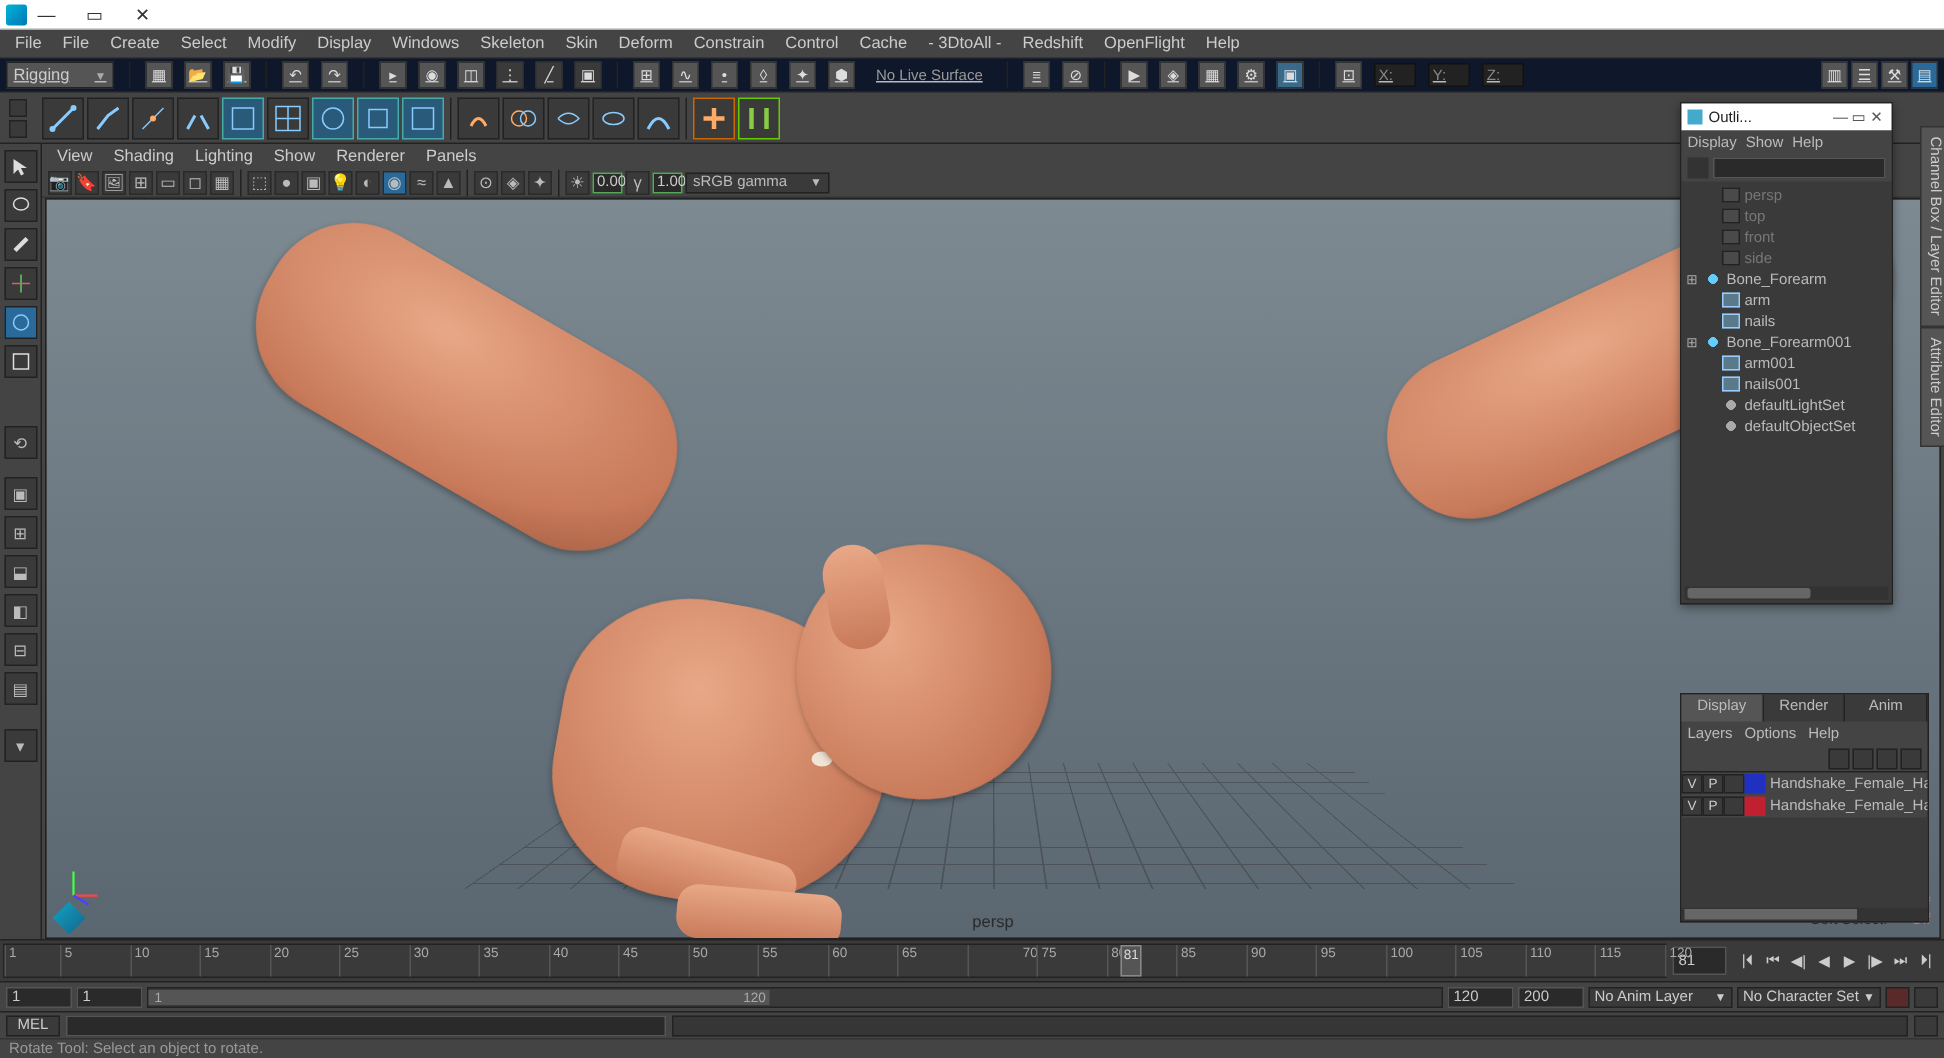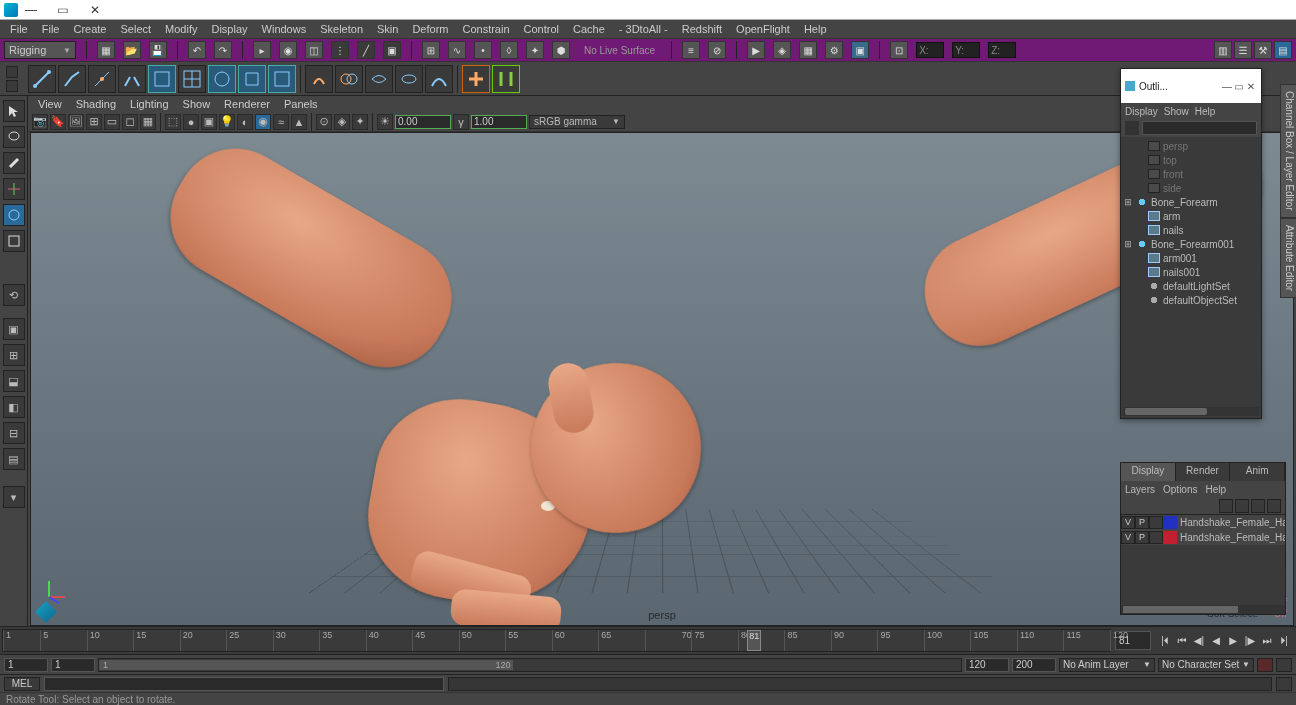--- a/index.html
+++ b/index.html
@@ -10,21 +10,21 @@
 .title-bar .app-icon { width: 14px; height: 14px; background: linear-gradient(135deg,#00b4d8,#0077b6); margin-right: 6px; border-radius: 2px; }
 .title-bar .title-text { flex: 1; color: #222; }
 .win-btns { display: flex; gap: 18px; margin-right: 6px; }
 .win-btn { width: 14px; height: 14px; display: flex; align-items: center; justify-content: center; font-size: 12px; color: #333; }
 
 
 .main-menu { height: 18px; background: #444444; display: flex; align-items: center; padding: 0 4px; gap: 2px; font-size: 11px; }
 .main-menu span { padding: 0 6px; color: #cccccc; }
 
 
-.module-row { height: 24px; background: #701a75; display: flex; align-items: center; padding: 2px 4px; gap: 8px; border-top: 1px solid #333; border-bottom: 1px solid #333; }
+.module-row { height: 24px; background: #0f172a; display: flex; align-items: center; padding: 2px 4px; gap: 8px; border-top: 1px solid #333; border-bottom: 1px solid #333; text-decoration: underline; }
 .module-dropdown { width: 72px; height: 18px; background: #555555; border: 1px solid #222; display: flex; align-items: center; justify-content: space-between; padding: 0 4px; font-size: 11px; color: #ccc; }
 .module-dropdown .caret { font-size: 8px; color: #aaa; }
 .sep-v { width: 1px; height: 18px; background: #222; margin: 0 2px; }
 .tool-ic { width: 18px; height: 18px; background: #555; border: 1px solid #333; display: inline-flex; align-items: center; justify-content: center; font-size: 10px; color: #ddd; }
 .tool-ic.dark { background: #3a3a3a; }
 .nl-text { color: #999; font-size: 10px; padding: 0 6px; }
 .xyz-field { width: 28px; height: 16px; background: #222; border: 1px solid #111; color: #888; font-size: 10px; padding: 0 2px; display: inline-flex; align-items: center; }
 .spacer { flex: 1; }
 .right-toggles { display: flex; gap: 2px; }
 
@@ -43,21 +43,21 @@
 .left-toolbox { width: 28px; background: #444444; display: flex; flex-direction: column; align-items: center; padding: 4px 0; gap: 4px; border-right: 1px solid #222; }
 .left-toolbox .tb { width: 22px; height: 22px; background: #3a3a3a; border: 1px solid #222; display: flex; align-items: center; justify-content: center; }
 .left-toolbox .tb.sel { background: #2a6a9a; }
 .left-toolbox .gap { height: 24px; }
 
 .viewport-wrap { flex: 1; display: flex; flex-direction: column; background: #444; }
 .panel-menu { height: 16px; background: #444; display: flex; align-items: center; padding: 0 4px; gap: 2px; font-size: 11px; }
 .panel-menu span { padding: 0 6px; color: #ccc; }
 .panel-toolbar { height: 20px; background: #444; display: flex; align-items: center; padding: 0 4px; gap: 2px; border-bottom: 1px solid #333; }
 .pt-ic { width: 16px; height: 16px; background: #3a3a3a; border: 1px solid #2a2a2a; display: flex; align-items: center; justify-content: center; }
-.pt-field { width: 56px; height: 14px; background: #2a2a2a; border: 1px solid #555; font-size: 10px; color: #ccc; display: flex; align-items: center; padding: 0 2px; }
+.pt-field { width: 20px; height: 14px; background: #2a2a2a; border: 1px solid #555; font-size: 10px; color: #ccc; display: flex; align-items: center; padding: 0 2px; }
 .pt-field.g { border-color: #5a5; }
 .pt-dd { width: 96px; height: 14px; background: #3a3a3a; border: 1px solid #222; display: flex; align-items: center; justify-content: space-between; padding: 0 4px; font-size: 10px; }
 
 .viewport { flex: 1; background: linear-gradient(#7d8a92,#5a6670); position: relative; overflow: hidden; border: 1px solid #222; margin: 0 2px; }
 .viewport .grid { position: absolute; left: 50%; top: 62%; transform: translate(-50%,-10%) perspective(600px) rotateX(72deg); width: 560px; height: 260px;
   background-image: linear-gradient(#3a3a3a 1px, transparent 1px), linear-gradient(90deg,#3a3a3a 1px, transparent 1px);
   background-size: 28px 28px; opacity: 0.5; }
 .viewport .axis-gizmo { position: absolute; left: 10px; bottom: 20px; width: 30px; height: 30px; }
 .viewport .maya-logo { position: absolute; left: 4px; bottom: 2px; width: 22px; height: 22px; background: linear-gradient(135deg,#00b4d8,#006494); clip-path: polygon(50% 0,100% 50%,50% 100%,0 50%); opacity: 0.8; }
 .vp-label { position: absolute; bottom: 4px; left: 50%; transform: translateX(-50%); color: #2a2a2a; font-size: 11px; }
@@ -70,21 +70,21 @@
 .palm-l { left: 340px; top: 270px; width: 220px; height: 200px; border-radius: 40% 50% 50% 40%; transform: rotate(10deg); }
 .forearm-r { right: 20px; top: 50px; width: 360px; height: 110px; transform: rotate(-25deg); border-radius: 60px; }
 .palm-r { left: 500px; top: 230px; width: 170px; height: 170px; border-radius: 50%; transform: rotate(-20deg); }
 .finger { position: absolute; background: linear-gradient(#e8a887,#c87a5a); border-radius: 14px; }
 .nail { position: absolute; width: 14px; height: 10px; background: #f0e4d4; border-radius: 50%; }
 .side-tabs { position: absolute; right: 0; top: 84px; width: 16px; display: flex; flex-direction: column; }
 .side-tab { writing-mode: vertical-rl; background: #555; color: #ccc; padding: 6px 1px; font-size: 10px; border: 1px solid #333; border-right: none; }
 
 
 .outliner { position: absolute; left: 1120px; top: 68px; width: 142px; background: #444; border: 1px solid #222; box-shadow: 0 2px 6px rgba(0,0,0,0.4); }
-.outliner .titlebar { height: 34px; background: #fff; color: #222; display: flex; align-items: center; padding: 0 4px; font-size: 10px; }
+.outliner .titlebar { height: 18px; background: #fff; color: #222; display: flex; align-items: center; padding: 0 4px; font-size: 10px; }
 .outliner .titlebar .oicon { width: 10px; height: 10px; background: #4ac; margin-right: 4px; }
 .outliner .titlebar .sp { flex: 1; }
 .outliner .titlebar .wb { width: 12px; text-align: center; color: #555; }
 .outliner .omenu { height: 16px; display: flex; align-items: center; gap: 6px; padding: 0 4px; font-size: 10px; background: #444; }
 .outliner .osearch { height: 18px; display: flex; align-items: center; padding: 2px 4px; gap: 3px; background: #444; }
 .outliner .osearch .sic { width: 14px; height: 14px; background: #333; }
 .outliner .osearch .sfield { flex: 1; height: 14px; background: #2a2a2a; border: 1px solid #555; }
 .otree { background: #3a3a3a; padding: 2px; font-size: 10px; }
 .otree .row { display: flex; align-items: center; height: 14px; color: #bbb; gap: 3px; white-space: nowrap; overflow: hidden; }
 .otree .row.dim { color: #777; }

